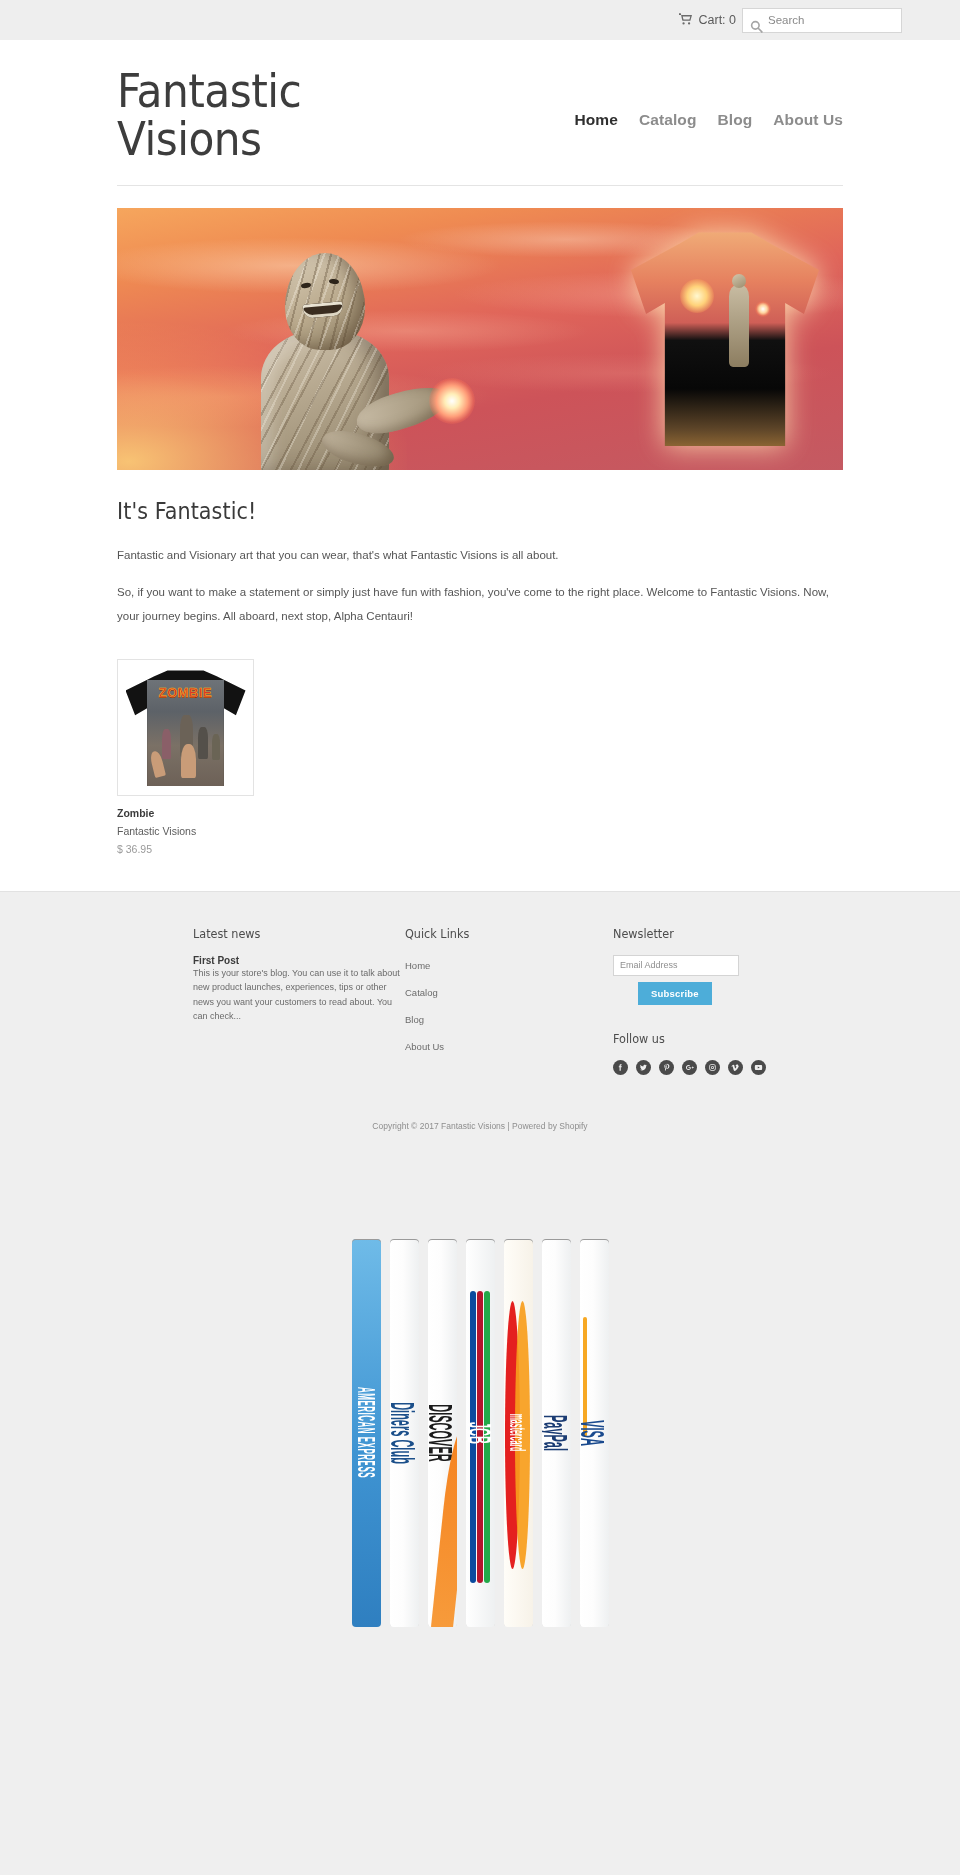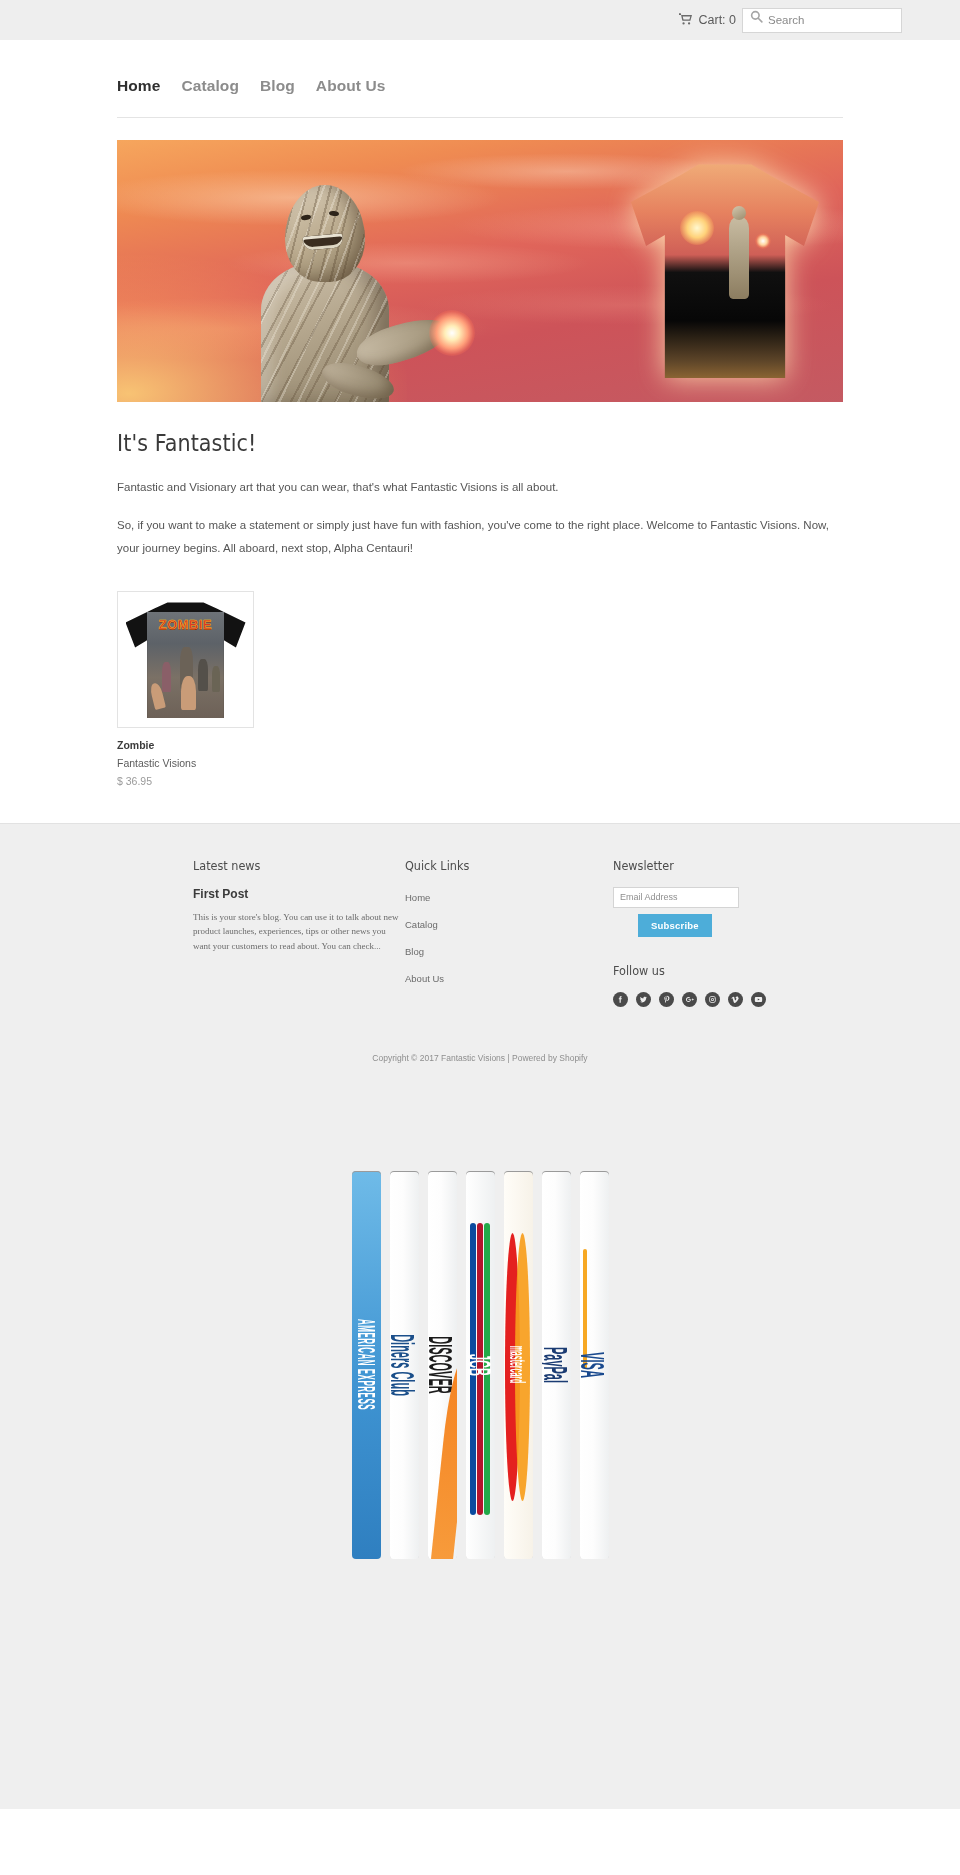--- a/index.html
+++ b/index.html
@@ -24,21 +24,21 @@
   }
   .cart-link {
     display:flex; align-items:center; gap:6px;
     font-size: 12.5px; color:#5a5a5a; text-decoration:none;
     margin-right: 6px;
   }
   .cart-link .glyph { font-size: 13px; line-height:1; position:relative; top:0px;}
   .search-wrap {
     width: 160px; height: 25px;
     background:#fff; border:1px solid #d6d6d6;
-    display:flex; align-items:flex-start; padding: 0 7px;
+    display:flex; align-items:flex-end; padding: 0 7px;
   }
   .search-wrap .sicon { width:13px; height:13px; flex:0 0 auto; opacity:.6; }
   .search-wrap input {
     border:0; outline:0; width:100%; height:100%;
     font-family:"Liberation Sans", sans-serif;
     font-size:11.5px; color:#555; background:transparent;
     padding-left:5px;
   }
   .search-wrap input::placeholder { color:#8a8a8a; }
 
@@ -231,22 +231,22 @@
   }
   .foot-cols { display:flex;justify-content:flex-end; }
   .foot-col { }
   .foot-col.news { width: 212px; }
   .foot-col.links { width: 208px; }
   .foot-col.letter { width: 230px; }
   .foot-h {
     font-family: "DejaVu Sans Condensed", "Liberation Sans Narrow", "Liberation Sans", sans-serif;
     font-size: 12.5px; font-weight:400; color:#4c4c4c; margin:0 0 14px 0;
   }
-  .news-title { font-size:12px; font-weight:700; color:#3b3b3b; margin-bottom:9px;}
-  .news-body { font-size:9px; line-height:1.62; color:#6b6b6b; margin:0;font-family:Liberation Serif, serif; }
+  .news-title { font-size:10px; font-weight:700; color:#3b3b3b; }
+  .news-body { font-size:9px; line-height:1.62; color:#6b6b6b; margin:0; }
   .link-list { list-style:none; margin:0; padding:0; }
   .link-list li { margin-bottom: 9px; }
   .link-list a { font-size:9.5px; color:#6b6b6b; text-decoration:none; }
   .news-email {
     width: 126px; height: 21px; background:#fff; border:1px solid #d4d4d4;
     padding: 0 6px; font-size:9px; color:#555; outline:none;
     font-family:"Liberation Sans", sans-serif; display:block;
   }
   .news-email::placeholder { color:#8f8f8f; }
   .subscribe-btn {
@@ -340,20 +340,24 @@
           <circle cx="6.6" cy="6.6" r="4.6"></circle>
             <line x1="10.2" y1="10.2" x2="14.6" y2="14.6" stroke-linecap="round"></line>
         </svg>
       </span>
       <input type="text" placeholder="Search" style="">
     </div>
   </div>
 
   <div class="container">
     <header class="site-head">
+      <a href="#" class="logo">
+        <span>Fantastic</span><br>
+        <span>Visions</span>
+      </a>
       <nav class="main-nav">
         <a href="#" class="active">Home</a>
         <a href="#">Catalog</a>
         <a href="#">Blog</a>
         <a href="#">About Us</a>
       </nav>
     </header>
 
     <div class="hero">
       <div class="cloudband"></div>

